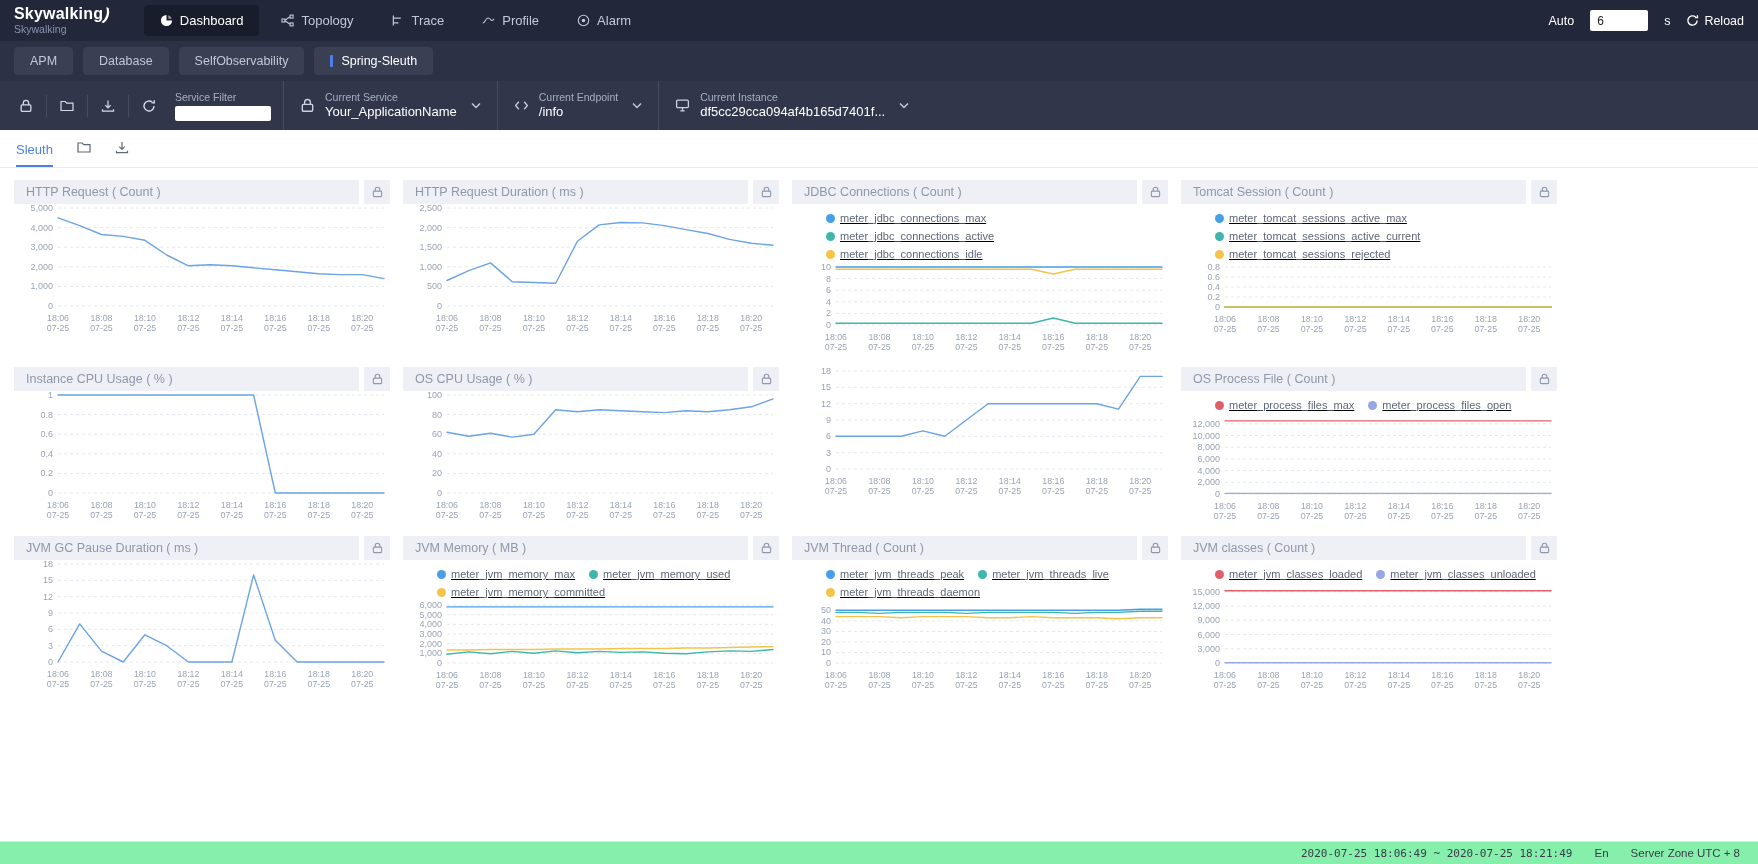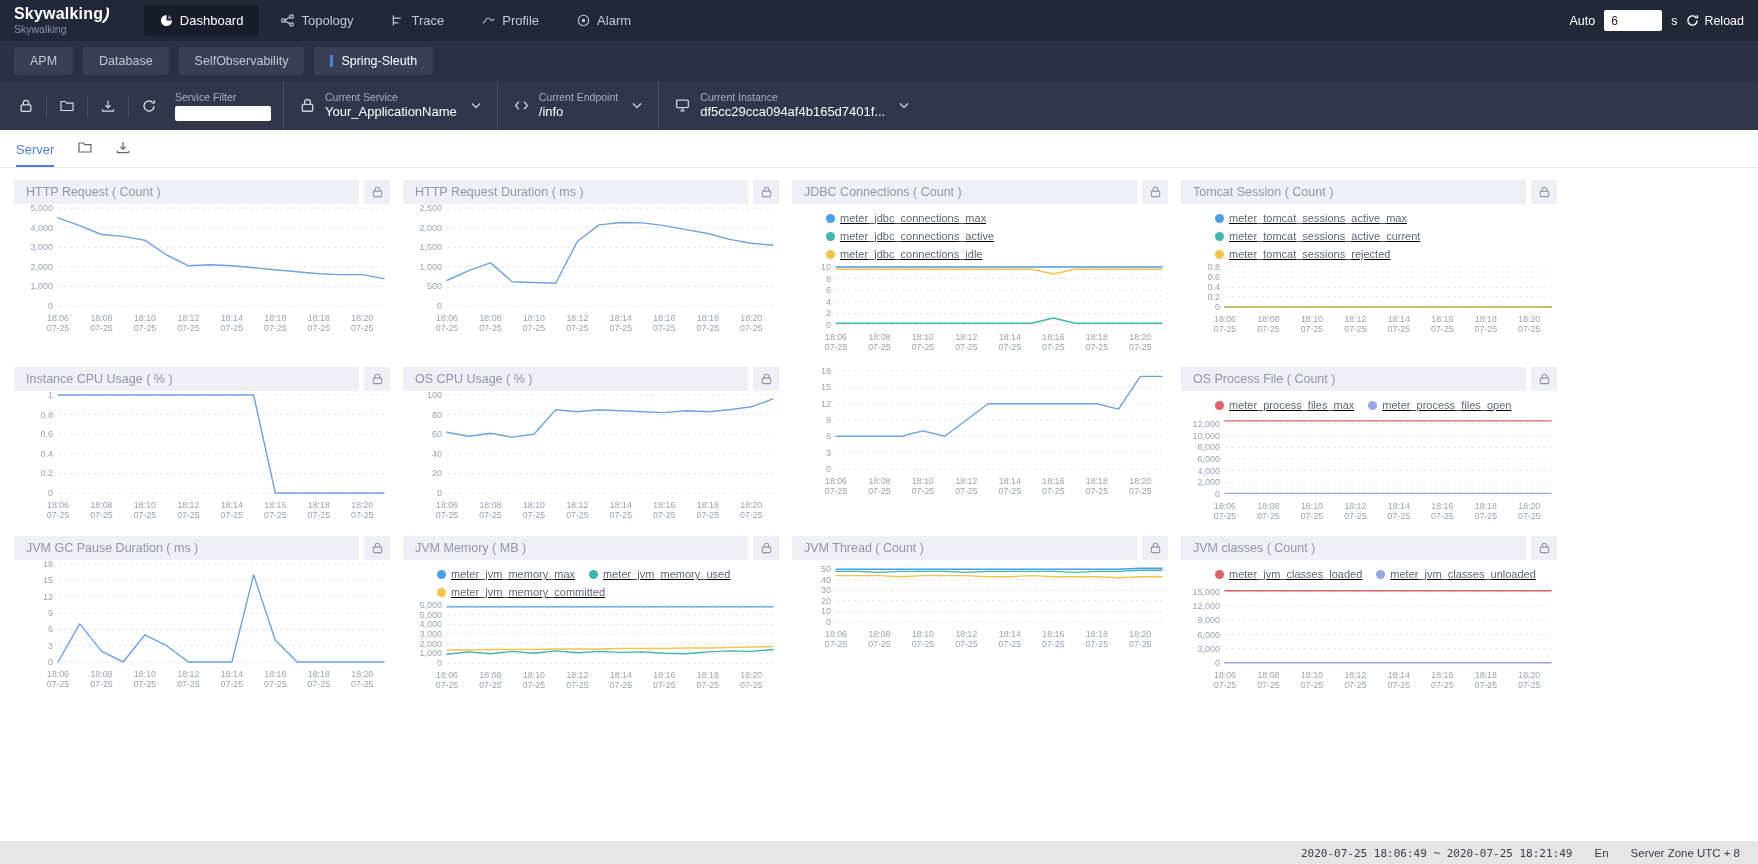--- a/index.html
+++ b/index.html
@@ -9,21 +9,21 @@
   .topnav { height:41px; background:#23273a; display:flex; align-items:center; padding:0 14px; color:#fff; }
   .brand { display:flex; flex-direction:column; line-height:1.05; margin-right:34px; }
   .brand-top { display:flex; align-items:flex-start; }
   .brand-title { font-size:16px; font-weight:bold; letter-spacing:.2px; }
   .brand-swoosh { font-size:17px; font-weight:bold; transform:rotate(18deg); margin-left:1px; }
   .brand-sub { font-size:10.5px; color:#8a92ad; margin-top:1px; }
   .nav { display:flex; align-items:center; gap:6px; }
   .nav-item { display:flex; align-items:center; gap:7px; color:#c3c8d8; font-size:13px; padding:8px 16px; border-radius:4px; cursor:pointer; }
   .nav-item.active { background:#191c2a; color:#fff; }
   .nav-item svg { width:13px; height:13px; }
-  .topnav-right { margin-left:auto; display:flex; align-items:center; gap:9px; font-size:12.5px; }
+  .topnav-right { margin-left:auto; display:flex; align-items:center; gap:16px; font-size:12.5px; }
   .auto-input { width:58px; height:21px; border:none; border-radius:2px; padding:0 7px; font-size:12px; color:#222; background:#fff; }
   .reload-btn { display:flex; align-items:center; gap:5px; cursor:pointer; }
   .reload-btn svg { width:13px; height:13px; }
 
   
   .tabrow { background:#2d3145; display:flex; align-items:center; gap:10px; padding:6px 14px; }
   .tab-chip { background:#3a3f54; color:#c2c7d6; font-size:12.5px; padding:7px 16px; border-radius:4px; display:flex; align-items:center; gap:8px; cursor:pointer; }
   .tab-chip.active { color:#fff; }
   .tab-indicator { width:3px; height:12px; background:#4f7de9; border-radius:1px; display:inline-block; }
 
@@ -57,21 +57,21 @@
   .ptitle { color:#8f97a9; font-size:12.5px; }
   .plock { width:26px; background:#eef0f6; display:flex; align-items:center; justify-content:center; color:#8f97a9; cursor:pointer; }
   .plock svg { width:11px; height:12px; }
   .plegend { padding:5px 4px 0 34px; display:flex; flex-wrap:wrap; column-gap:14px; line-height:18px; }
   .litem { display:inline-flex; align-items:center; gap:5px; cursor:pointer; white-space:nowrap;text-decoration:underline; }
   .ldot { width:9px; height:9px; border-radius:50%; display:inline-block; }
   .lname { font-size:11px; color:#5f6878; }
   svg.chart text { font-family:"Liberation Sans",sans-serif; }
 
   
-  .footer { position:fixed; left:0; right:0; bottom:0; height:23px; background:#e5e5e5; border-top:1px solid #e4e6ea; display:flex; align-items:center; justify-content:flex-end; gap:22px; padding:0 18px; }
+  .footer { position:fixed; left:0; right:0; bottom:0; height:23px; background:#86efac; border-top:1px solid #e4e6ea; display:flex; align-items:center; justify-content:flex-end; gap:22px; padding:0 18px; }
   .time-range { font-family:"DejaVu Sans Mono",monospace; font-size:11px; color:#383d48; }
   .lang { font-size:11.5px; color:#383d48; cursor:pointer; }
   .zone { font-size:11.5px; color:#383d48; display:flex; align-items:center; gap:3px; cursor:pointer; }
 </style>
 </head>
 <body>
 
 <div class="topnav">
   <div class="brand">
     <div class="brand-top">
@@ -211,21 +211,21 @@
       <span class="sel-label">Current Instance</span>
       <span class="sel-value">df5cc29cca094af4b165d7401f...</span>
     </span>
     <svg class="sel-chevron" viewBox="0 0 10 6" fill="none" stroke="currentColor" stroke-width="1.5">
         <path d="M1 1l4 4 4-4"></path>
       </svg>
   </div>
 </div>
 
 <div class="subtab-row">
-  <span class="sleuth-tab">Server</span>
+  <span class="sleuth-tab">Sleuth</span>
   <span class="subtab-icon">
     <svg viewBox="0 0 14 12" fill="none" stroke="currentColor" stroke-width="1.2">
         <path d="M1 10.5V1.5h4.3l1.4 1.6H13v7.4z"></path>
       </svg>
   </span>
   <span class="subtab-icon">
     <svg viewBox="0 0 14 13" fill="none" stroke="currentColor" stroke-width="1.2">
         <path d="M7 1v7M4.3 5.6 7 8.3l2.7-2.7"></path>
         <path d="M1.5 9.7v2h11v-2"></path>
       </svg>
@@ -697,20 +697,33 @@
     <div class="panel"><div class="phead">
         <div class="ptitle-bar">
           <span class="ptitle">JVM Thread ( Count )</span>
         </div>
         <div class="plock">
           <svg viewBox="0 0 12 13" fill="none" stroke="currentColor" stroke-width="1.2">
             <rect x="1.5" y="5.5" width="9" height="6" rx="1"></rect>
             <path d="M3.5 5.5V3.8a2.5 2.5 0 0 1 5 0v1.7"></path>
           </svg>
         </div>
+      </div><div class="plegend">
+        <span class="litem">
+          <span class="ldot" style="background: rgb(71, 159, 232);"></span>
+          <span class="lname">meter_jvm_threads_peak</span>
+        </span>
+        <span class="litem">
+          <span class="ldot" style="background: rgb(63, 182, 173);"></span>
+          <span class="lname">meter_jvm_threads_live</span>
+        </span>
+        <span class="litem">
+          <span class="ldot" style="background: rgb(244, 195, 74);"></span>
+          <span class="lname">meter_jvm_threads_daemon</span>
+        </span>
       </div><svg class="chart" width="376" height="92">
         <line x1="44" x2="370" y1="9.272727272727273" y2="9.272727272727273" stroke="#e3e7ee" stroke-width="1" stroke-dasharray="3,3"></line>
         <text x="39" y="12.272727272727273" text-anchor="end" font-size="9" fill="#9aa3b4">50</text>
         <line x1="44" x2="370" y1="19.818181818181817" y2="19.818181818181817" stroke="#e3e7ee" stroke-width="1" stroke-dasharray="3,3"></line>
         <text x="39" y="22.818181818181817" text-anchor="end" font-size="9" fill="#9aa3b4">40</text>
         <line x1="44" x2="370" y1="30.363636363636367" y2="30.363636363636367" stroke="#e3e7ee" stroke-width="1" stroke-dasharray="3,3"></line>
         <text x="39" y="33.36363636363637" text-anchor="end" font-size="9" fill="#9aa3b4">30</text>
         <line x1="44" x2="370" y1="40.90909090909091" y2="40.90909090909091" stroke="#e3e7ee" stroke-width="1" stroke-dasharray="3,3"></line>
         <text x="39" y="43.90909090909091" text-anchor="end" font-size="9" fill="#9aa3b4">20</text>
         <line x1="44" x2="370" y1="51.45454545454545" y2="51.45454545454545" stroke="#e3e7ee" stroke-width="1" stroke-dasharray="3,3"></line>

